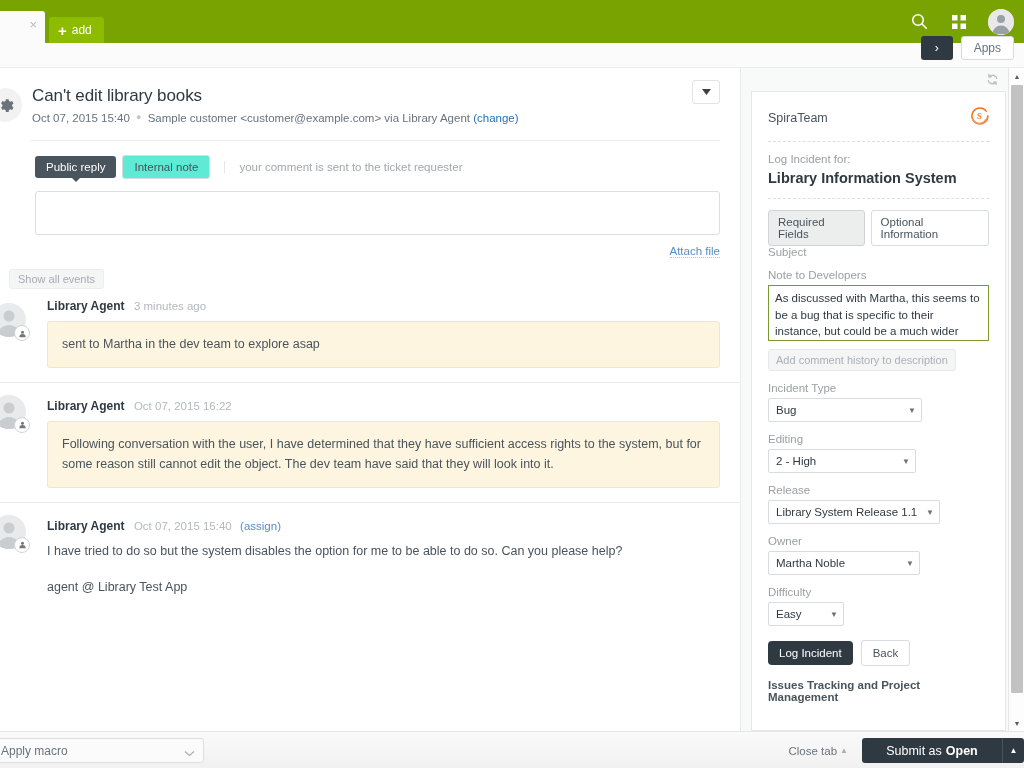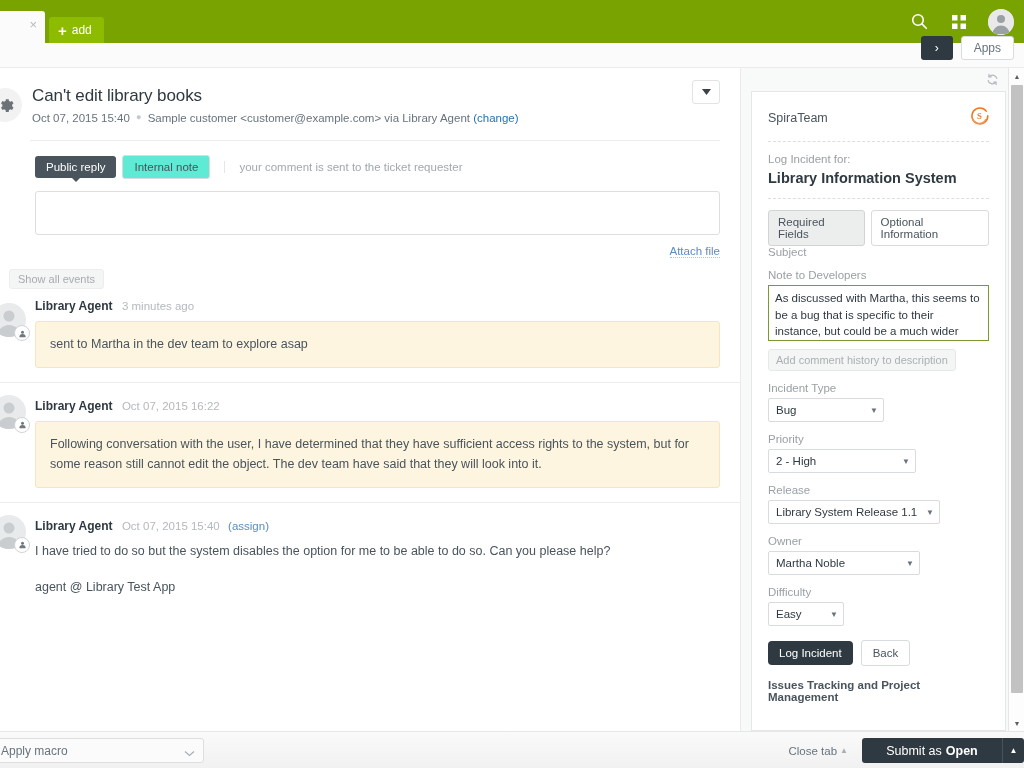--- a/index.html
+++ b/index.html
@@ -109,21 +109,21 @@
 
   .events-btn-wrap { position: relative; height: 22px; margin-top: 10px; }
   .events-btn {
     position: absolute; left: -26px; top: 0;
     font-size: 11px; color: #a7acb0; background: #f4f5f5;
     border: 1px solid #eceded; border-radius: 3px; padding: 3px 8px; cursor: pointer;
     white-space: nowrap;
   }
 
   
-  .comment { position: relative; padding: 8px 20px 0 35px; }
+  .comment { position: relative; padding: 8px 20px 0 47px; }
   .comment + .comment { border-top: 1px solid #ededed; margin-top: 14px; padding-top: 16px; }
   .cm-avatar { position: absolute; left: -8px; top: 12px; width: 34px; height: 34px; }
   .cm-avatar .circ {
     width: 34px; height: 34px; border-radius: 50%; background: #e8eaeb; overflow: hidden;
     display: flex; align-items: flex-end; justify-content: center;
   }
   .cm-avatar .badge {
     position: absolute; right: -4px; bottom: -4px; width: 16px; height: 16px; border-radius: 50%;
     background: #fff; border: 1px solid #cfd3d6; display: flex; align-items: center; justify-content: center;
   }
@@ -436,27 +436,27 @@
 
       <div class="fld">
         <div class="fld-label">Note to Developers</div>
         <textarea class="ta-note" style="">As discussed with Martha, this seems to be a bug that is specific to their instance, but could be a much wider problem</textarea>
         <button class="btn-addhist">Add comment history to description</button>
       </div>
 
       <div class="fld">
         <div class="fld-label">Incident Type</div>
         <div class="sel-wrap">
-          <div class="sel-box" style="width:116px">Bug</div>
+          <div class="sel-box" style="width:154px">Bug</div>
           <span class="sel-caret">▼</span>
         </div>
       </div>
 
       <div class="fld">
-        <div class="fld-label">Priority</div>
+        <div class="fld-label">Editing</div>
         <div class="sel-wrap">
           <div class="sel-box" style="width:148px">2 - High</div>
           <span class="sel-caret">▼</span>
         </div>
       </div>
 
       <div class="fld">
         <div class="fld-label">Release</div>
         <div class="sel-wrap">
           <div class="sel-box" style="width:172px">Library System Release 1.1</div>

